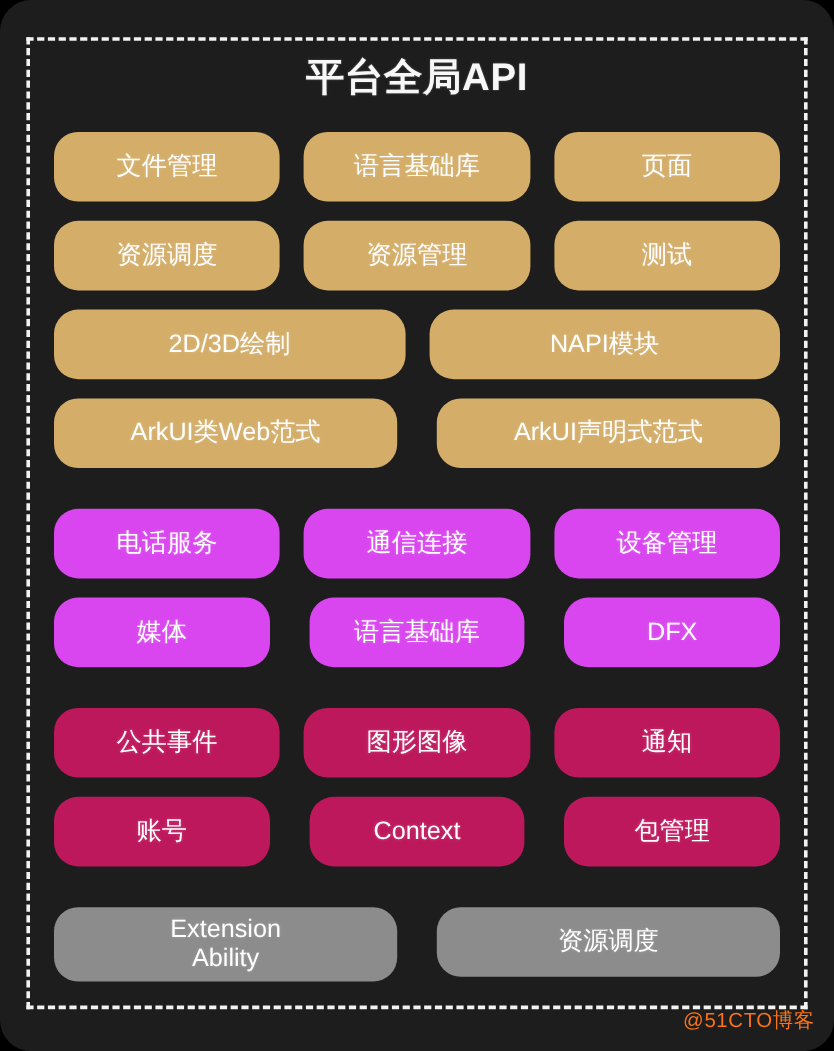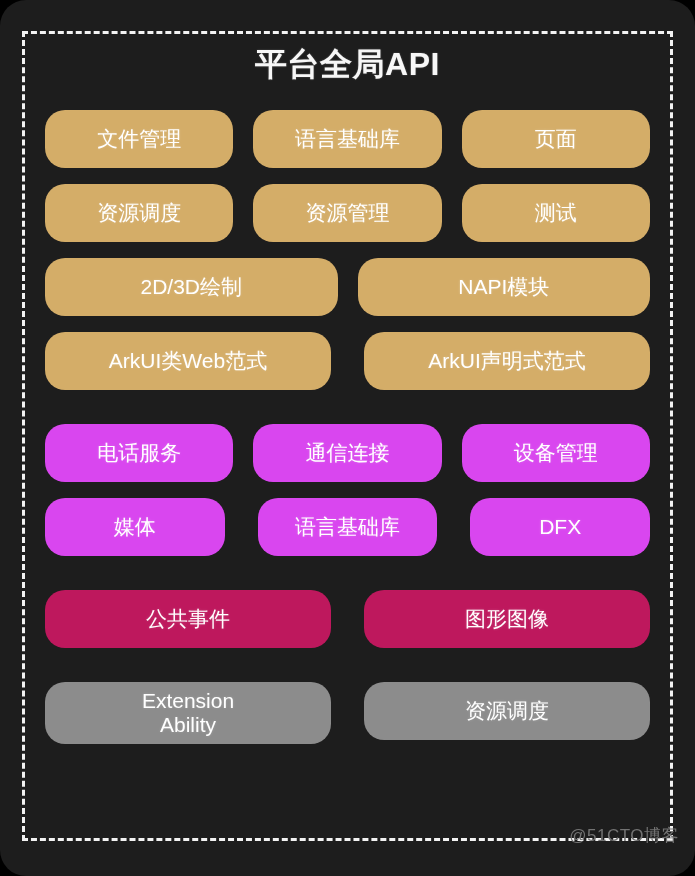--- a/index.html
+++ b/index.html
@@ -115,22 +115,22 @@
 
   
   .c-gold { background: #d4ad68; }
   .c-blue { background: #d946ef; }
   .c-red  { background: #be185d; }
   .c-gray { background: #8c8c8c; }
 
   .watermark {
     position: absolute;
     right: 16px;
-    bottom: 29px;
-    color: #737373;
+    bottom: 14px;
+    color: #f97316;
     font-size: 17px;
     letter-spacing: 0.5px;
   }
 </style>
 </head>
 <body>
 
 <div id="stage">
   <div class="card"></div>
 
@@ -169,20 +169,26 @@
           <div class="row">
             <div class="cell c-blue">媒体</div>
             <div class="cell c-blue">语言基础库</div>
             <div class="cell c-blue">DFX</div>
           </div>
         </div>
         <div class="section">
           <div class="row">
             <div class="cell c-red">公共事件</div>
             <div class="cell c-red">图形图像</div>
+            <div class="cell c-red">通知</div>
+          </div>
+          <div class="row">
+            <div class="cell c-red">账号</div>
+            <div class="cell c-red">Context</div>
+            <div class="cell c-red">包管理</div>
           </div>
         </div>
         <div class="section">
           <div class="row">
             <div class="cell c-gray tall">Extension
 Ability</div>
             <div class="cell c-gray">资源调度</div>
           </div>
         </div>
       </div>

